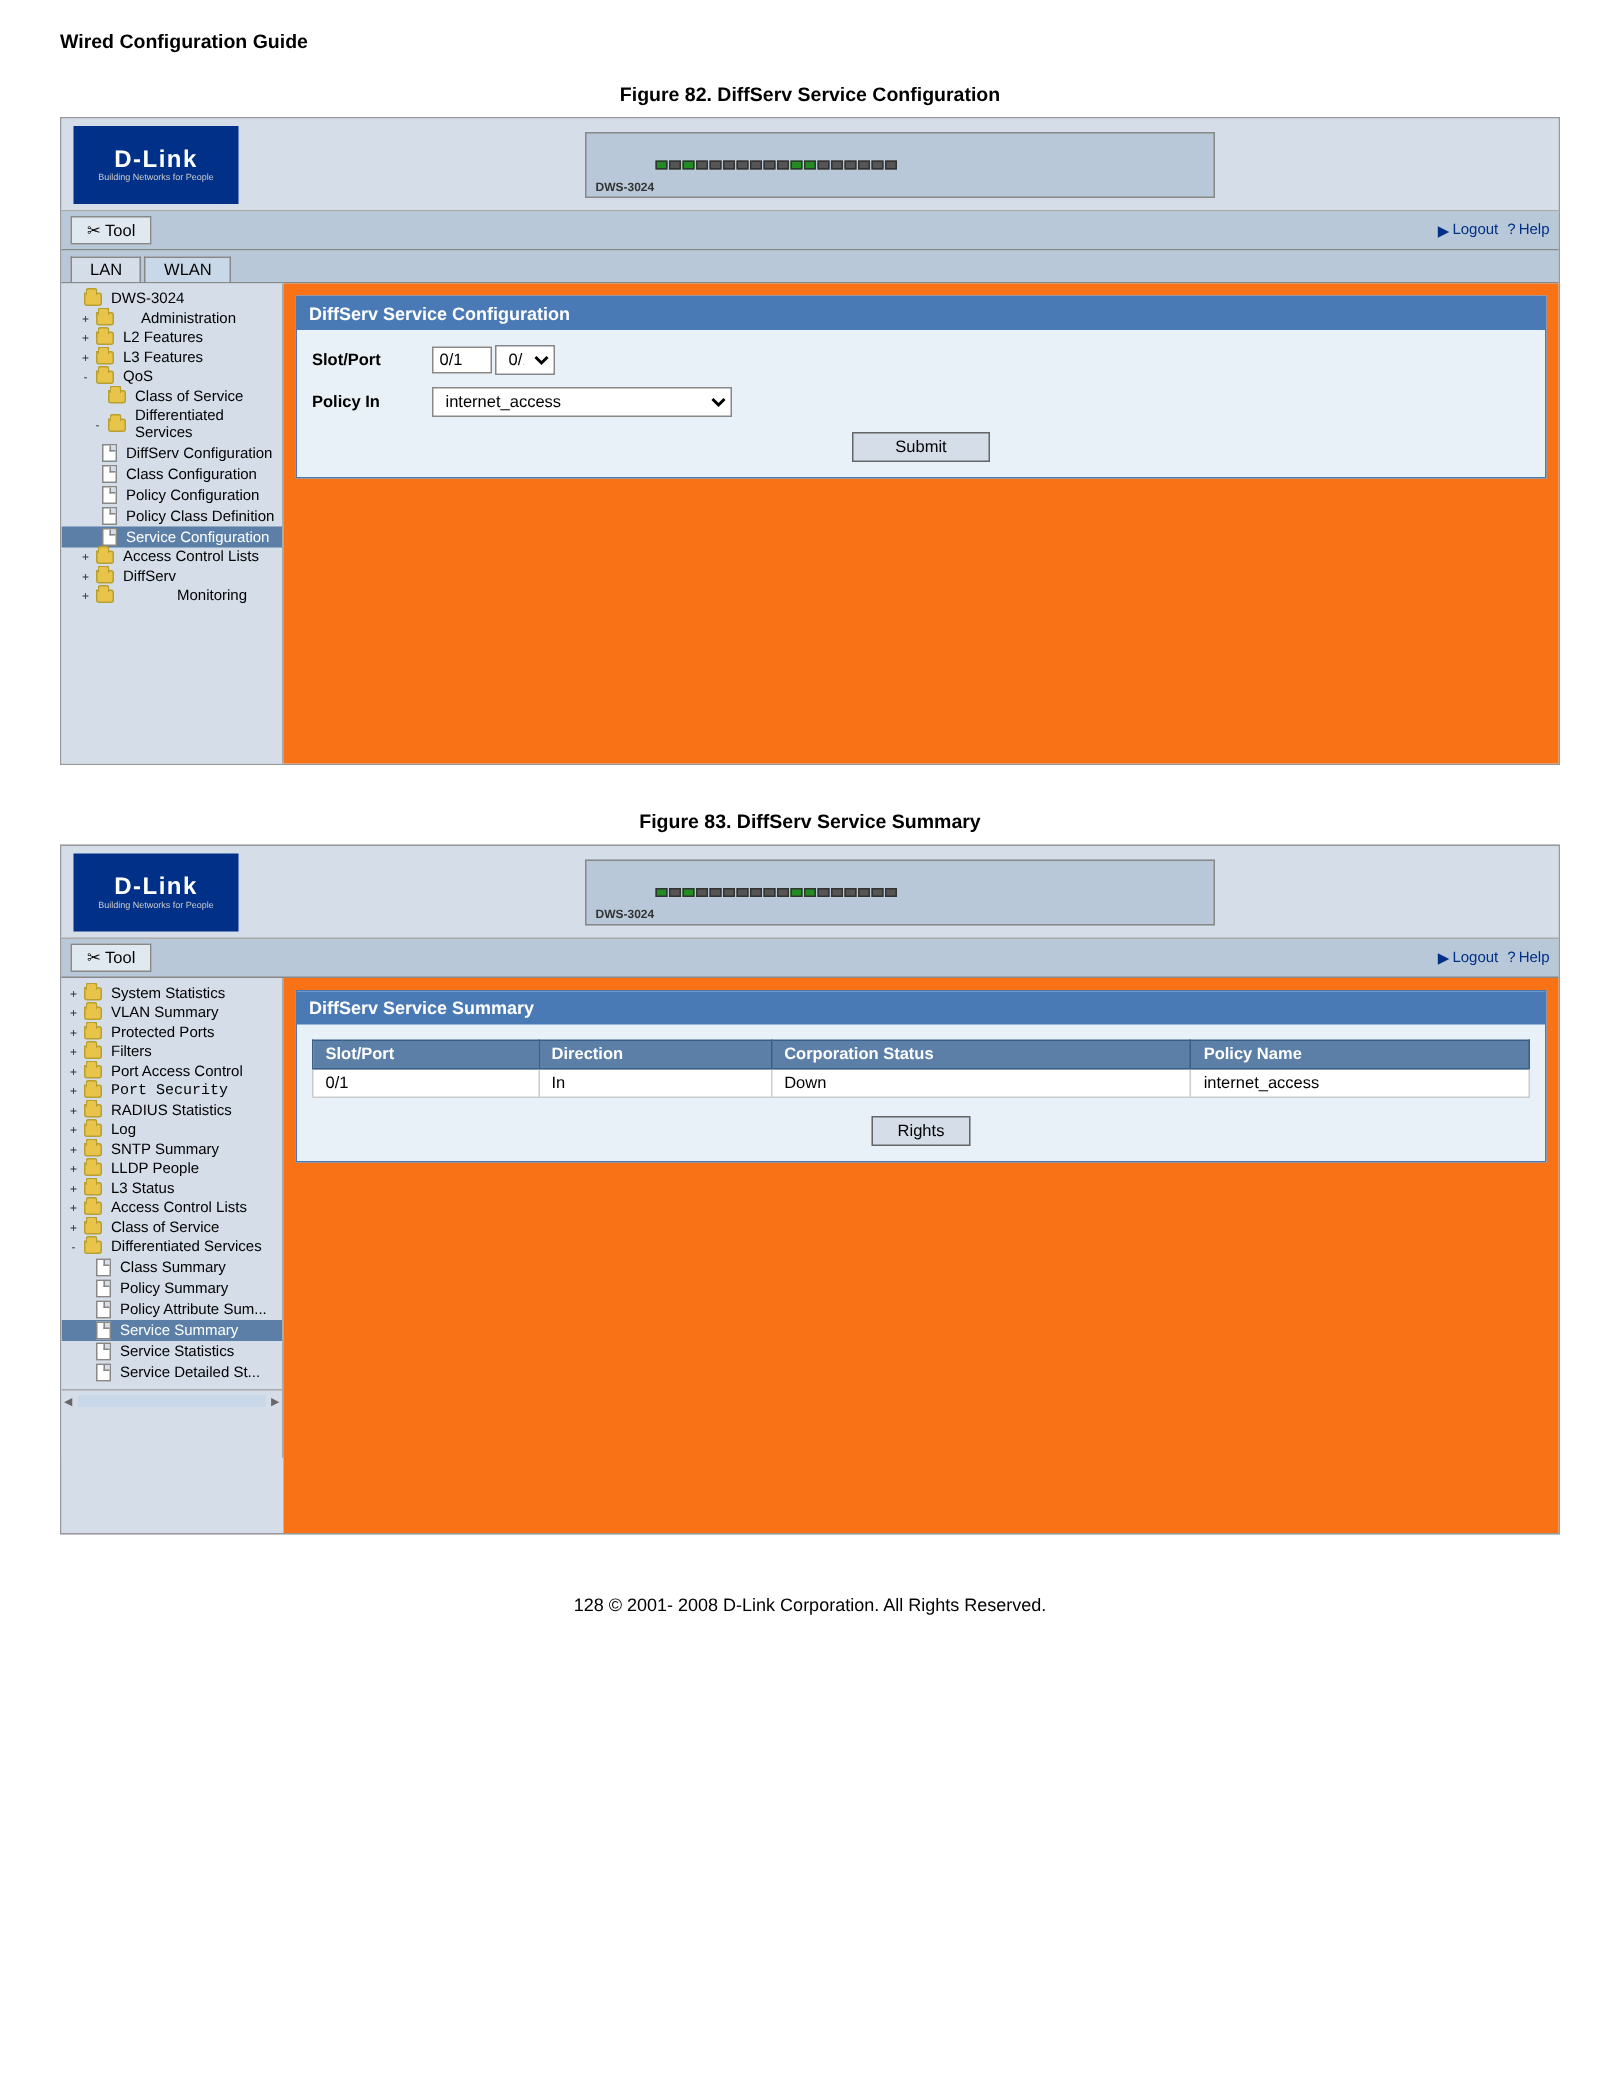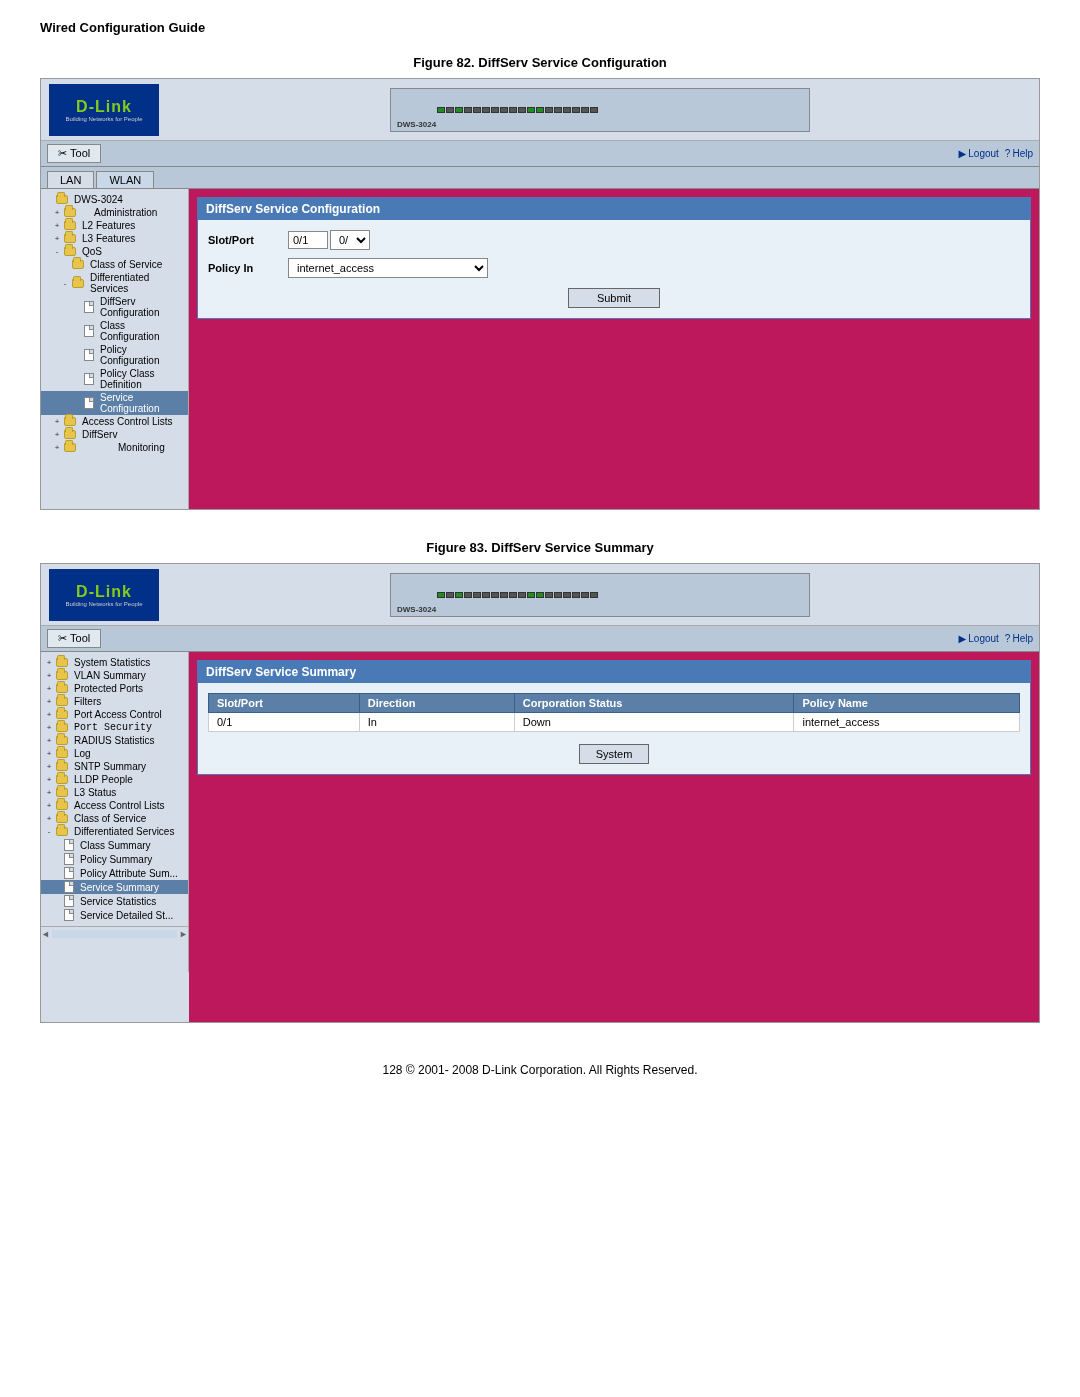--- a/index.html
+++ b/index.html
@@ -51,21 +51,21 @@
       align-items: center;
       justify-content: center;
       font-size: 9px;
       margin-right: 10px;
       flex-shrink: 0;
     }
 
     .dlink-logo .brand {
       font-size: 16px;
       font-weight: bold;
-      color: #84cc16;
+      color: #ffffff;
       letter-spacing: 1px;
     }
 
     .dlink-logo .tagline {
       font-size: 6px;
       color: #ccc;
       text-align: center;
     }
 
     .device-image {
@@ -180,21 +180,21 @@
       color: #000;
     }
 
     .sidebar-item.selected {
       background: #5b7fa6;
       color: #fff;
     }
 
     .sidebar-item.indent1 { padding-left: 12px; }
     .sidebar-item.indent2 { padding-left: 20px; }
-    .sidebar-item.indent3 { padding-left: 32px; }
+    .sidebar-item.indent3 { padding-left: 16px; align-items: flex-end; }
 
     .folder-icon {
       display: inline-block;
       width: 12px;
       height: 9px;
       background: #e8c44a;
       border: 1px solid #b8a030;
       border-radius: 0 2px 2px 2px;
       position: relative;
       flex-shrink: 0;
@@ -240,21 +240,21 @@
       color: #333;
       flex-shrink: 0;
       width: 8px;
       text-align: center;
     }
 
     
     .content-panel {
       flex: 1;
       padding: 8px;
-      background: #be185d;
+      background: #f97316;
     }
 
     .panel-box {
       background: #e8f0f8;
       border: 1px solid #4a7ab5;
     }
 
     .panel-header {
       background: #4a7ab5;
       color: #fff;
@@ -740,21 +740,21 @@
               <tr>
     <td>0/1</td>
     <td>In</td>
     <td>Down</td>
     <td>internet_access</td>
   </tr>
                 </tbody>
             </table>
             <div style="text-align:center; margin-top:6px;">
               <button class="refresh-btn">
-                <span>System</span>
+                <span>Rights</span>
               </button>
             </div>
           </div>
         </div>
       </div>
     </div>
   </div>
 </div>
 
 <div class="footer-text">

